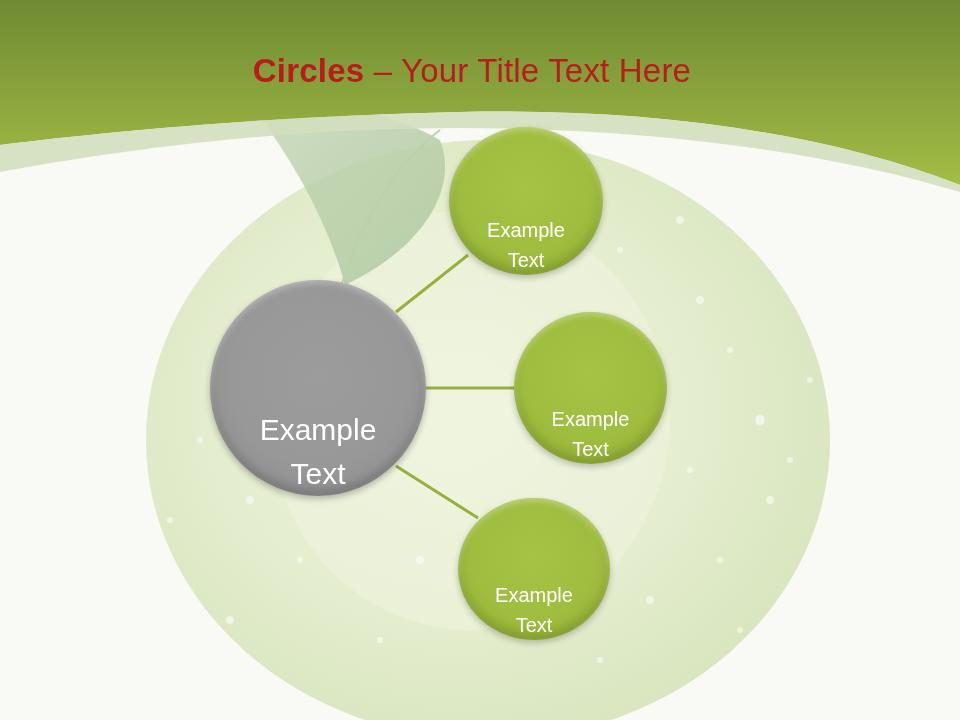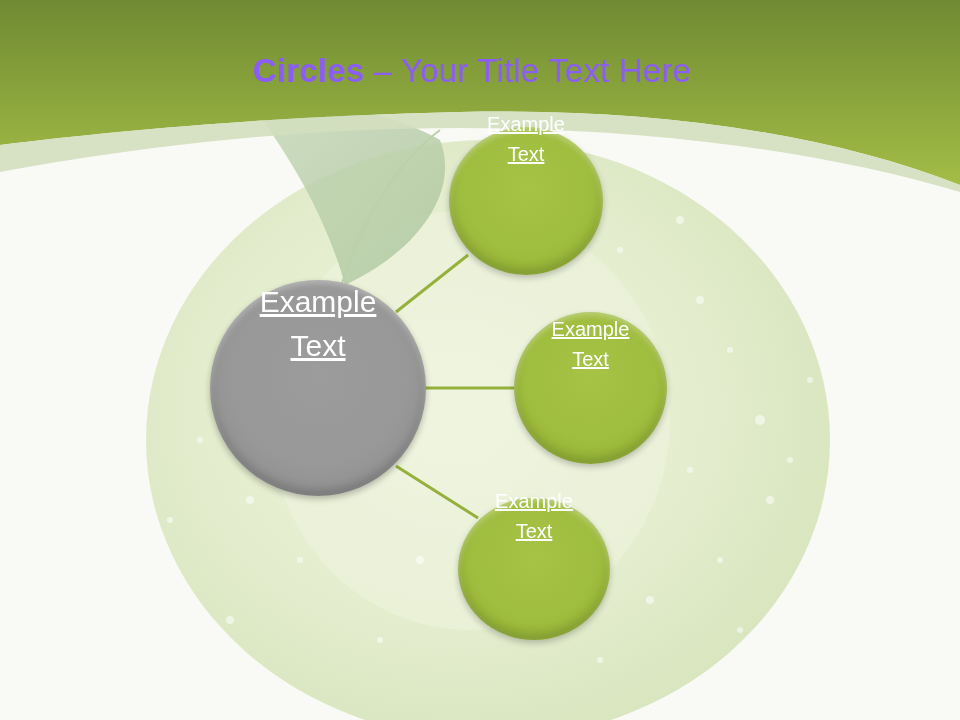--- a/index.html
+++ b/index.html
@@ -1,21 +1,21 @@
 <!DOCTYPE html>
 <html><head>
 <meta charset="utf-8">
 <style>
   html, body { margin:0; padding:0; }
   body { width:960px; height:720px; overflow:hidden; position:relative; background:#f9faf5; font-family:"Liberation Sans", "DejaVu Sans", sans-serif; }
   .slide { position:absolute; left:0; top:0; width:960px; height:720px; overflow:hidden; }
   svg.bg { position:absolute; left:0; top:0; }
-  .title { position:absolute; left:0; top:52px; width:944px; text-align:center; color:#8b5cf6; font-size:33px; letter-spacing:0.2px; }
+  .title { position:absolute; left:0; top:52px; width:944px; text-align:center; color:#b91c1c; font-size:33px; letter-spacing:0.2px; }
   .title b { font-weight:bold; }
-  .circle { position:absolute; border-radius:50%; display:flex; align-items:flex-start; justify-content:center; text-align:center; color:#ffffff; box-sizing:border-box;text-decoration:underline; }
+  .circle { position:absolute; border-radius:50%; display:flex; align-items:flex-end; justify-content:center; text-align:center; color:#ffffff; box-sizing:border-box; }
   .circle.gray {
     background: radial-gradient(circle at 50% 45%, #9c9c9c 0%, #989898 55%, #8f8f8f 80%, #7d7d7d 100%);
     box-shadow: inset 0 3px 6px rgba(255,255,255,0.35), inset 0 -6px 10px rgba(0,0,0,0.18), 0 3px 6px rgba(0,0,0,0.25);
     font-size:30px; line-height:44px;
   }
   .circle.green {
     background: radial-gradient(circle at 50% 42%, #a6c346 0%, #9fbd3e 55%, #93b234 82%, #7f9c28 100%);
     box-shadow: inset 0 3px 6px rgba(255,255,255,0.35), inset 0 -6px 10px rgba(0,0,0,0.15), 0 3px 6px rgba(0,0,0,0.22);
     font-size:20px; line-height:30px;
   }

